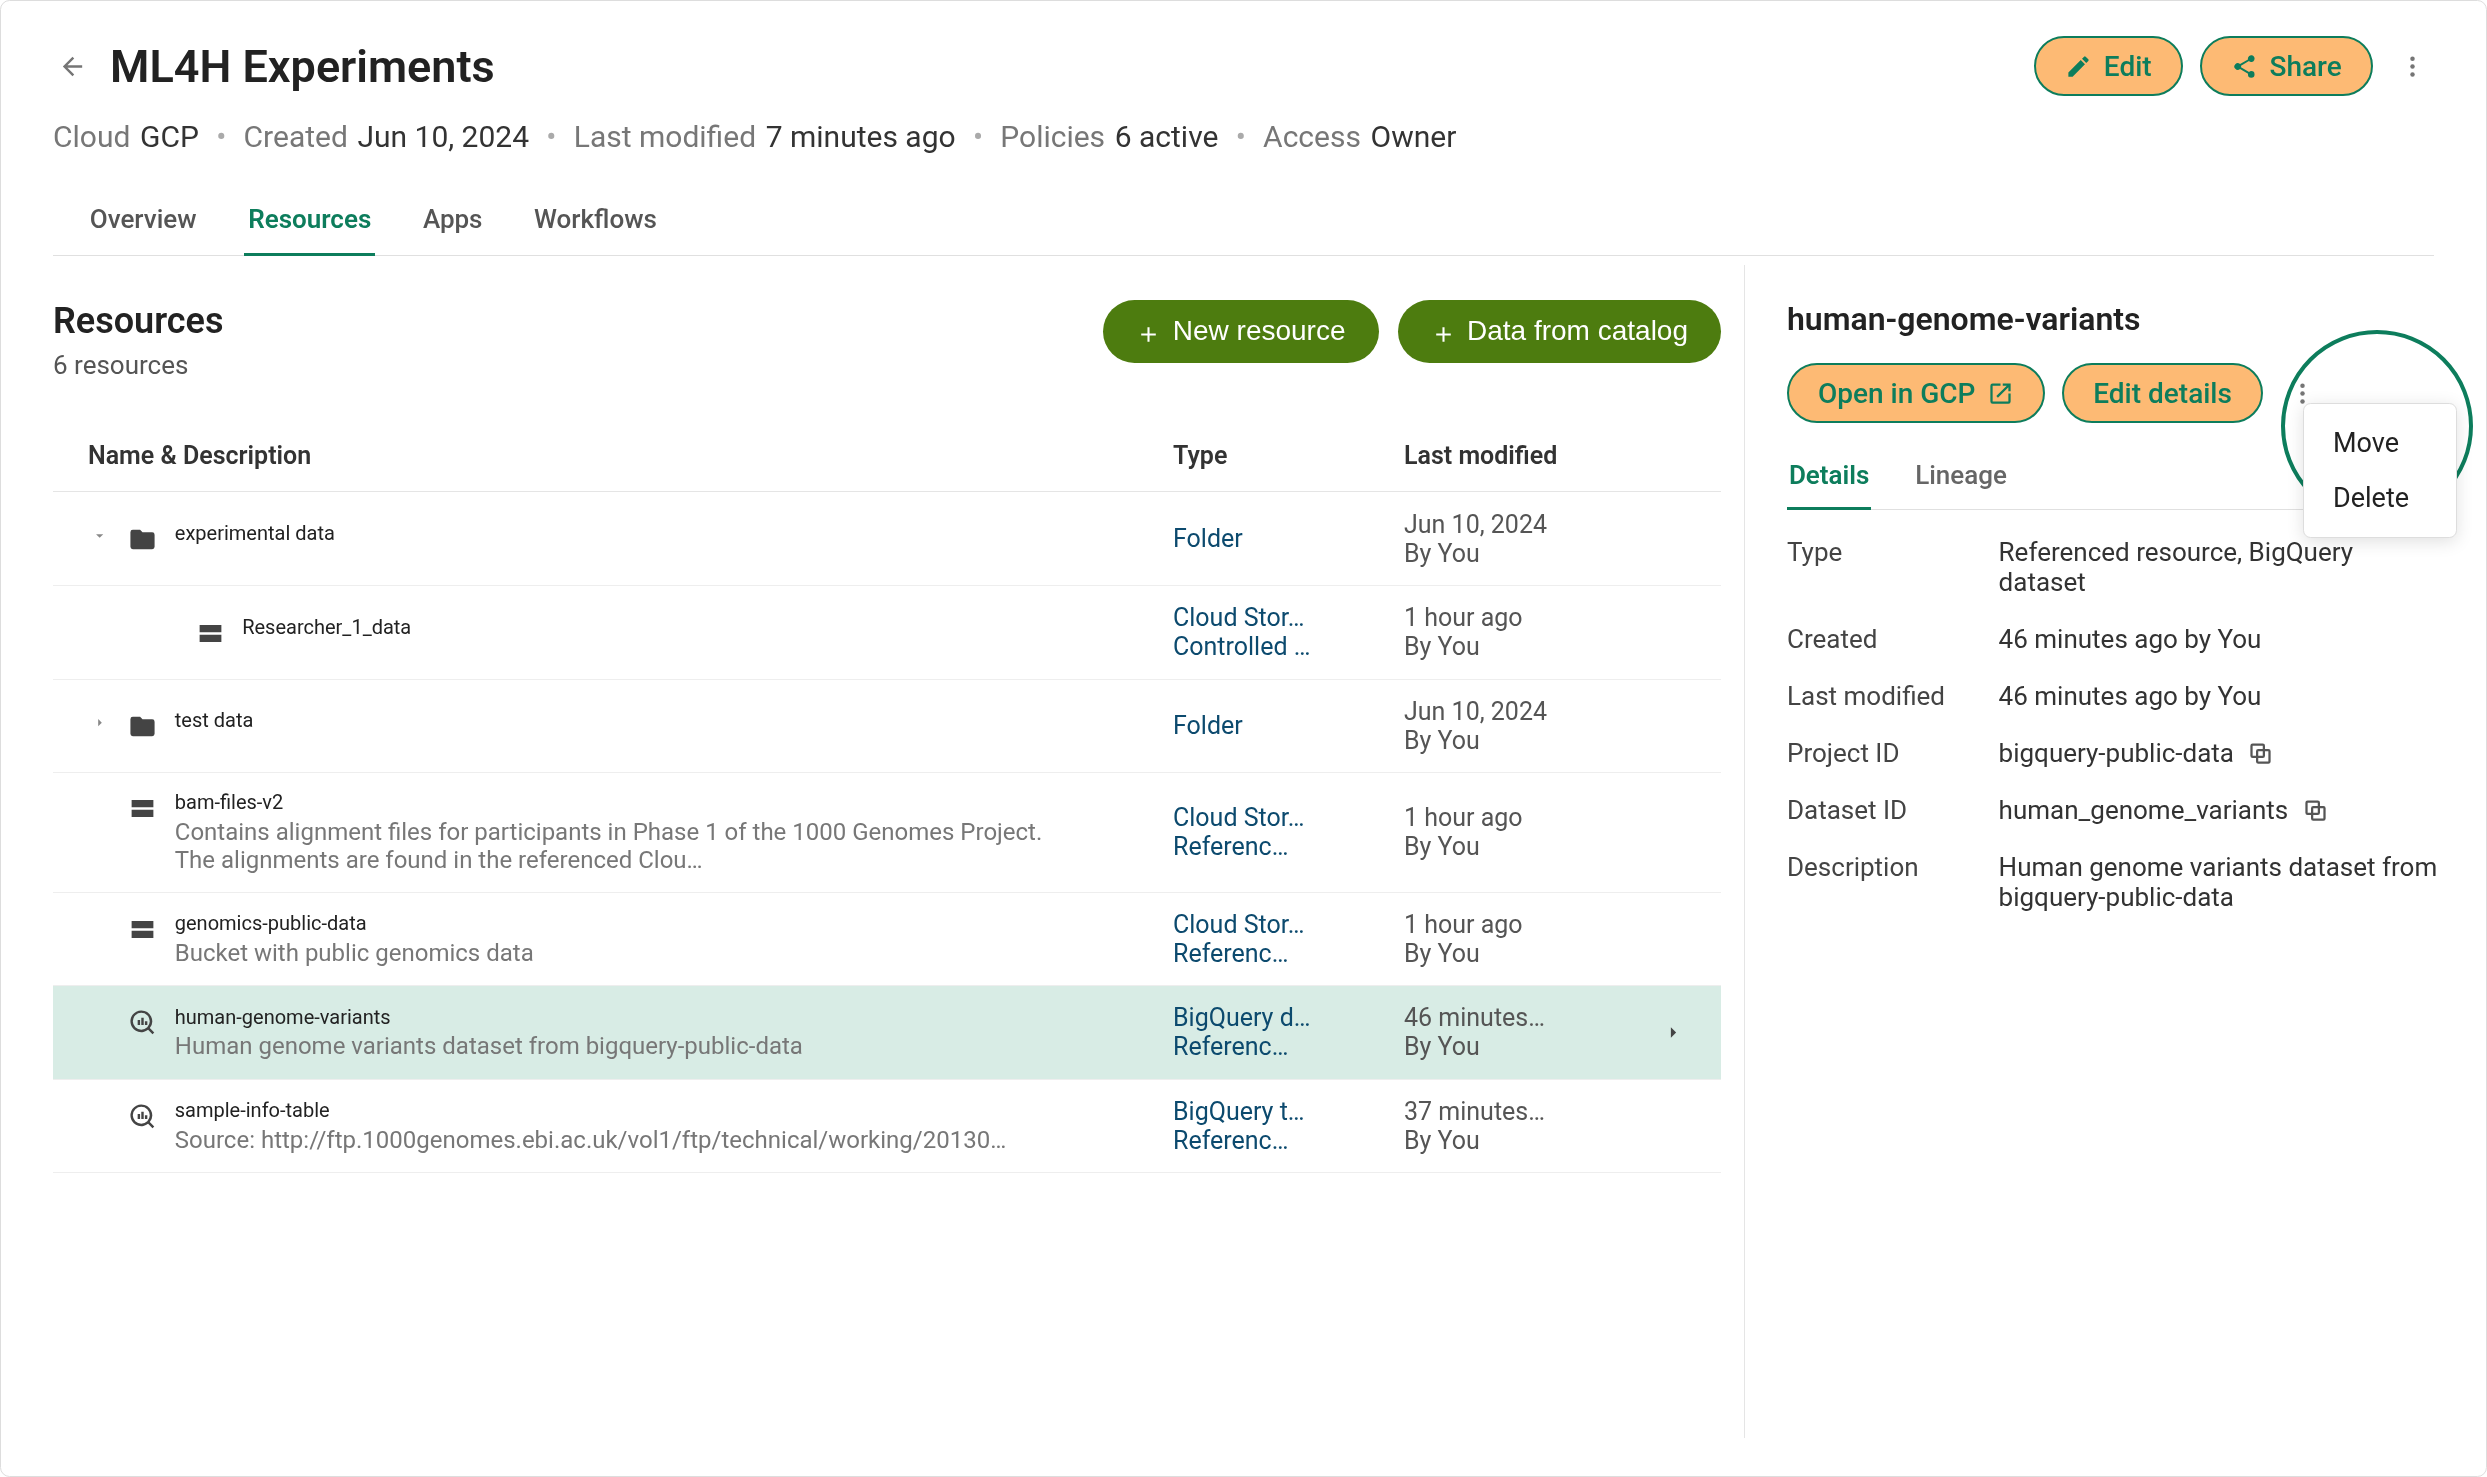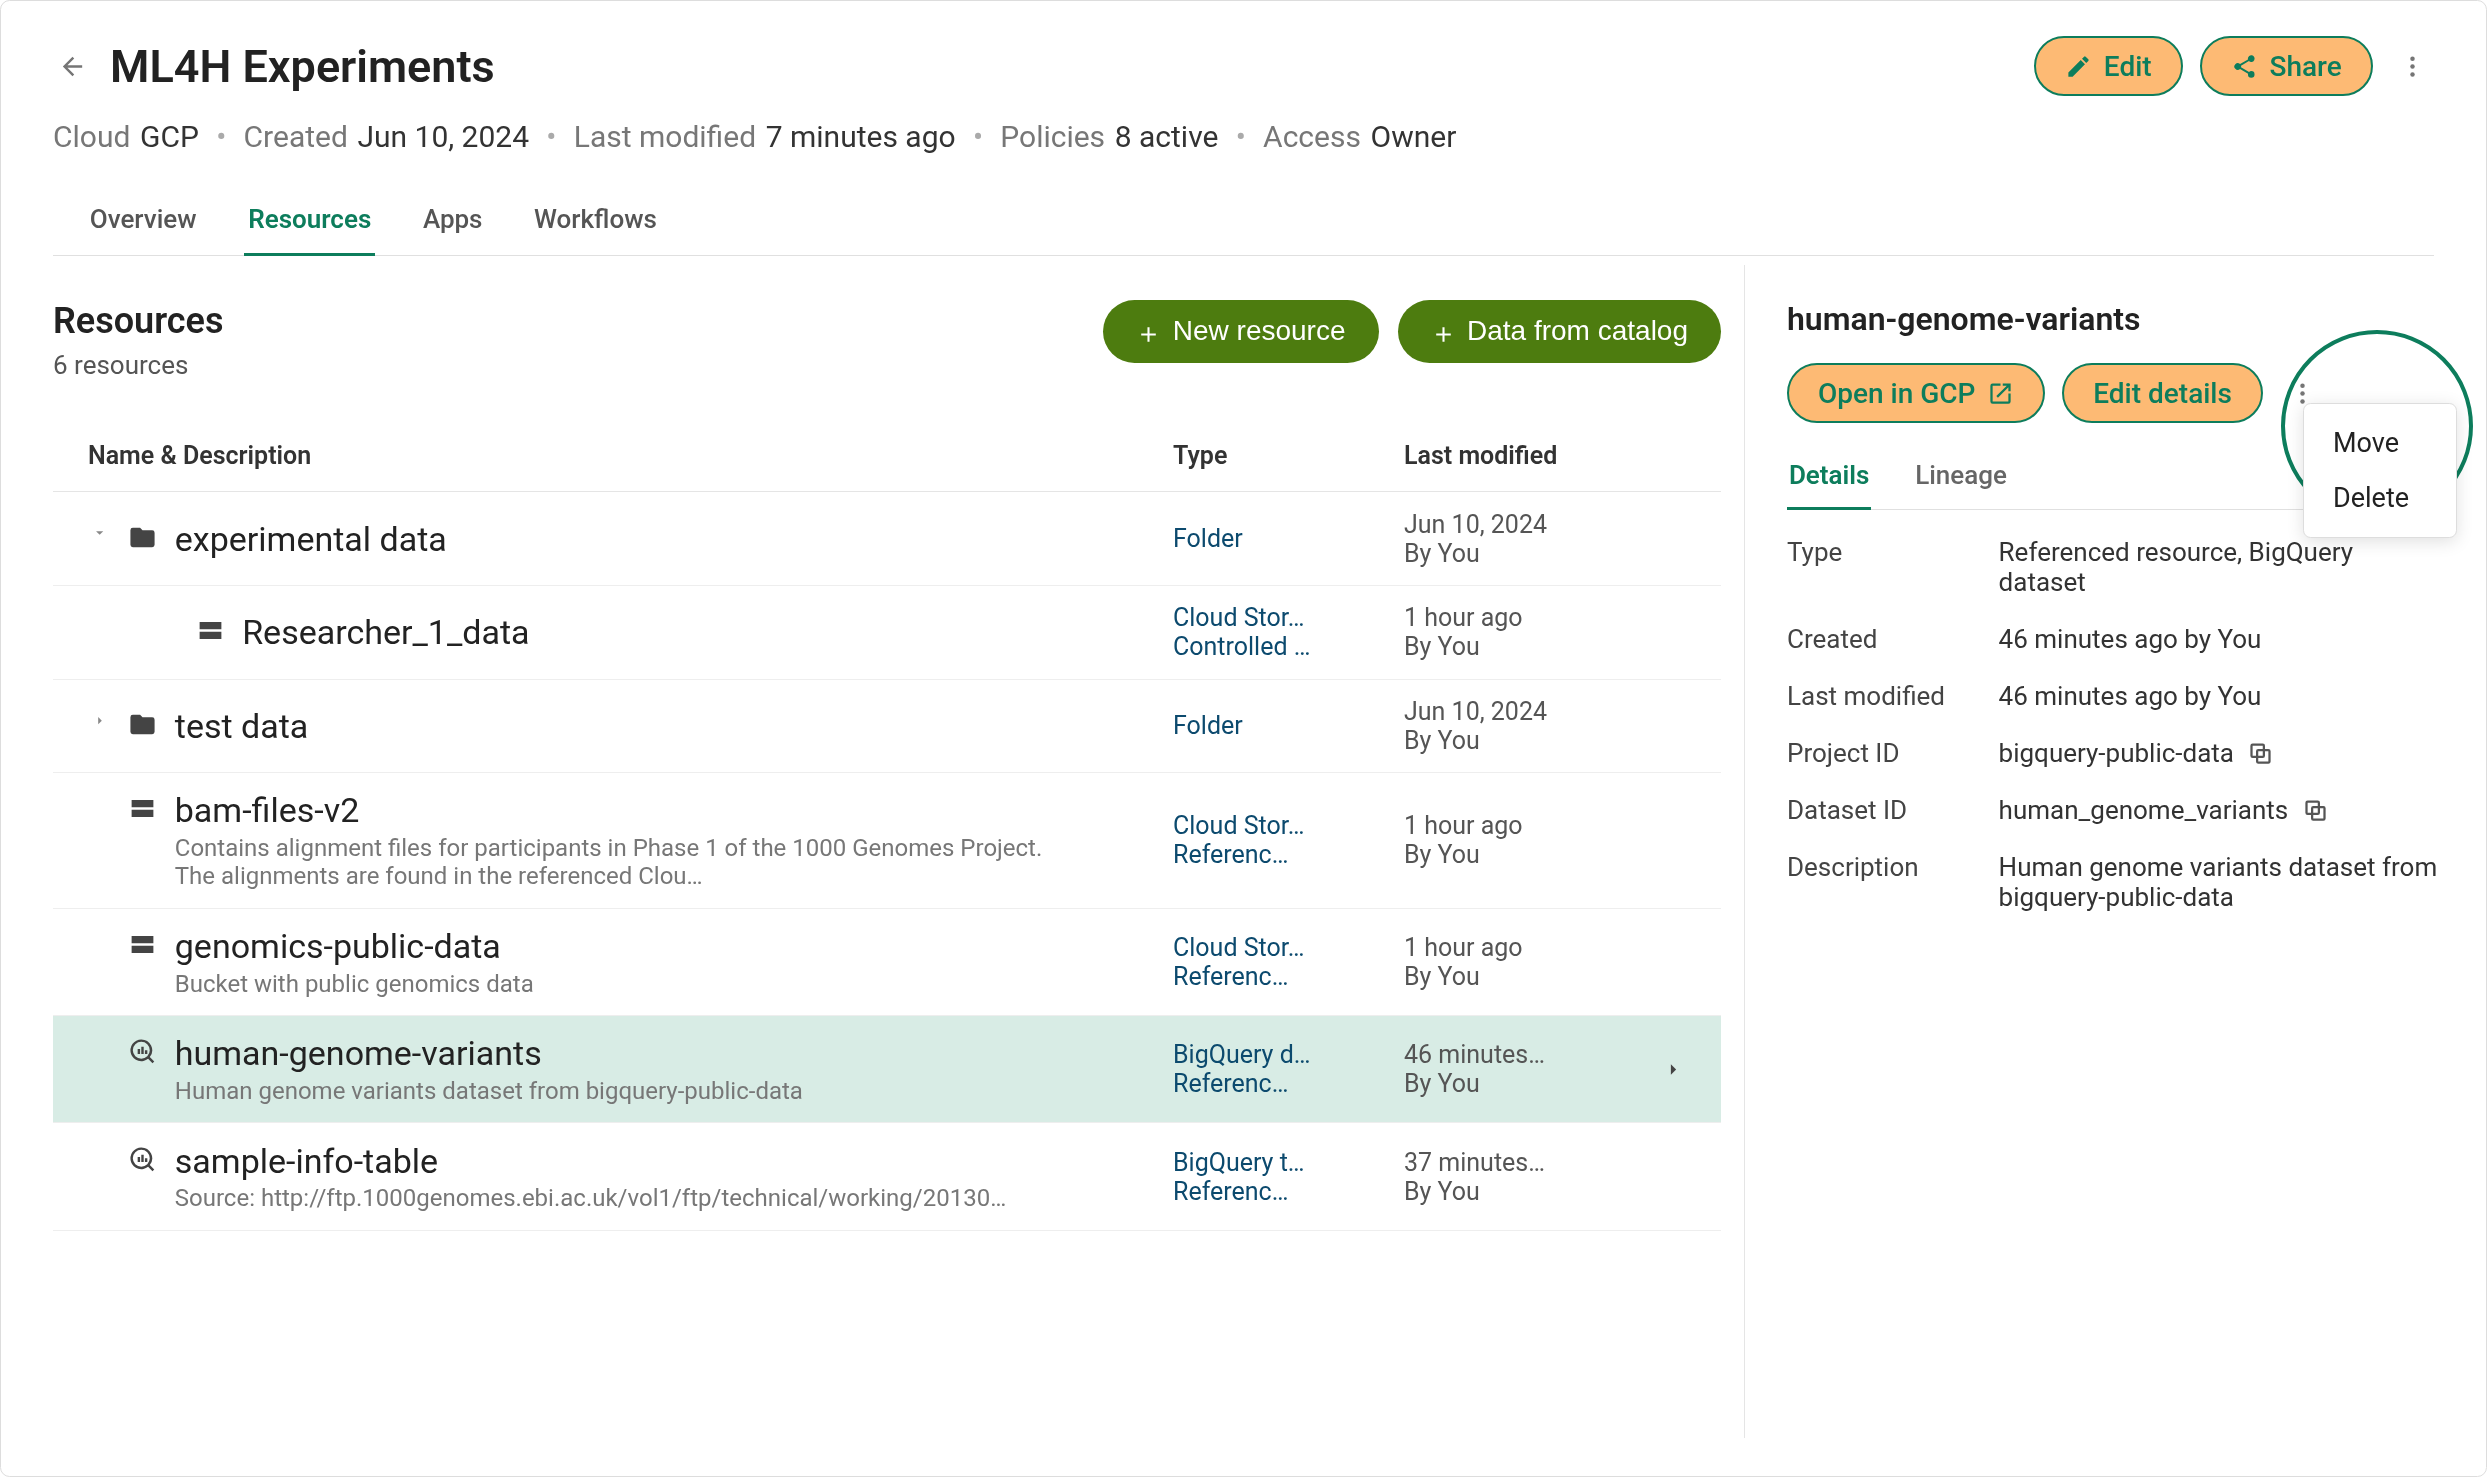--- a/index.html
+++ b/index.html
@@ -203,21 +203,21 @@
     display: flex; align-items: center; justify-content: center;
     color: #444;
     flex-shrink: 0;
     margin-top: 1.9px;
   }
   .res-icon svg { width: 29px; height: 29px; fill: currentColor; }
   .name-text {
     min-width: 0;
   }
   .name-text .nm {
-    font-size: 34px;
+    font-size: 20px;
     color: #222;
   }
   .name-text .desc {
     font-size: 24px;
     color: #777;
     margin-top: 3.8px;
     overflow: hidden;
     display: -webkit-box;
     -webkit-line-clamp: 2;
     -webkit-box-orient: vertical;
@@ -353,21 +353,21 @@
       <span class="label">Cloud</span>
       <span class="value">GCP</span>
       <span class="meta-dot">•</span>
       <span class="label">Created</span>
       <span class="value">Jun 10, 2024</span>
       <span class="meta-dot">•</span>
       <span class="label">Last modified</span>
       <span class="value">7 minutes ago</span>
       <span class="meta-dot">•</span>
       <span class="label">Policies</span>
-      <span class="value">8 active</span>
+      <span class="value">6 active</span>
       <span class="meta-dot">•</span>
       <span class="label">Access</span>
       <span class="value">Owner</span>
     </div>
 
     <div class="tabs">
       <div class="tab">Overview</div>
       <div class="tab active">Resources</div>
       <div class="tab">Apps</div>
       <div class="tab">Workflows</div>

